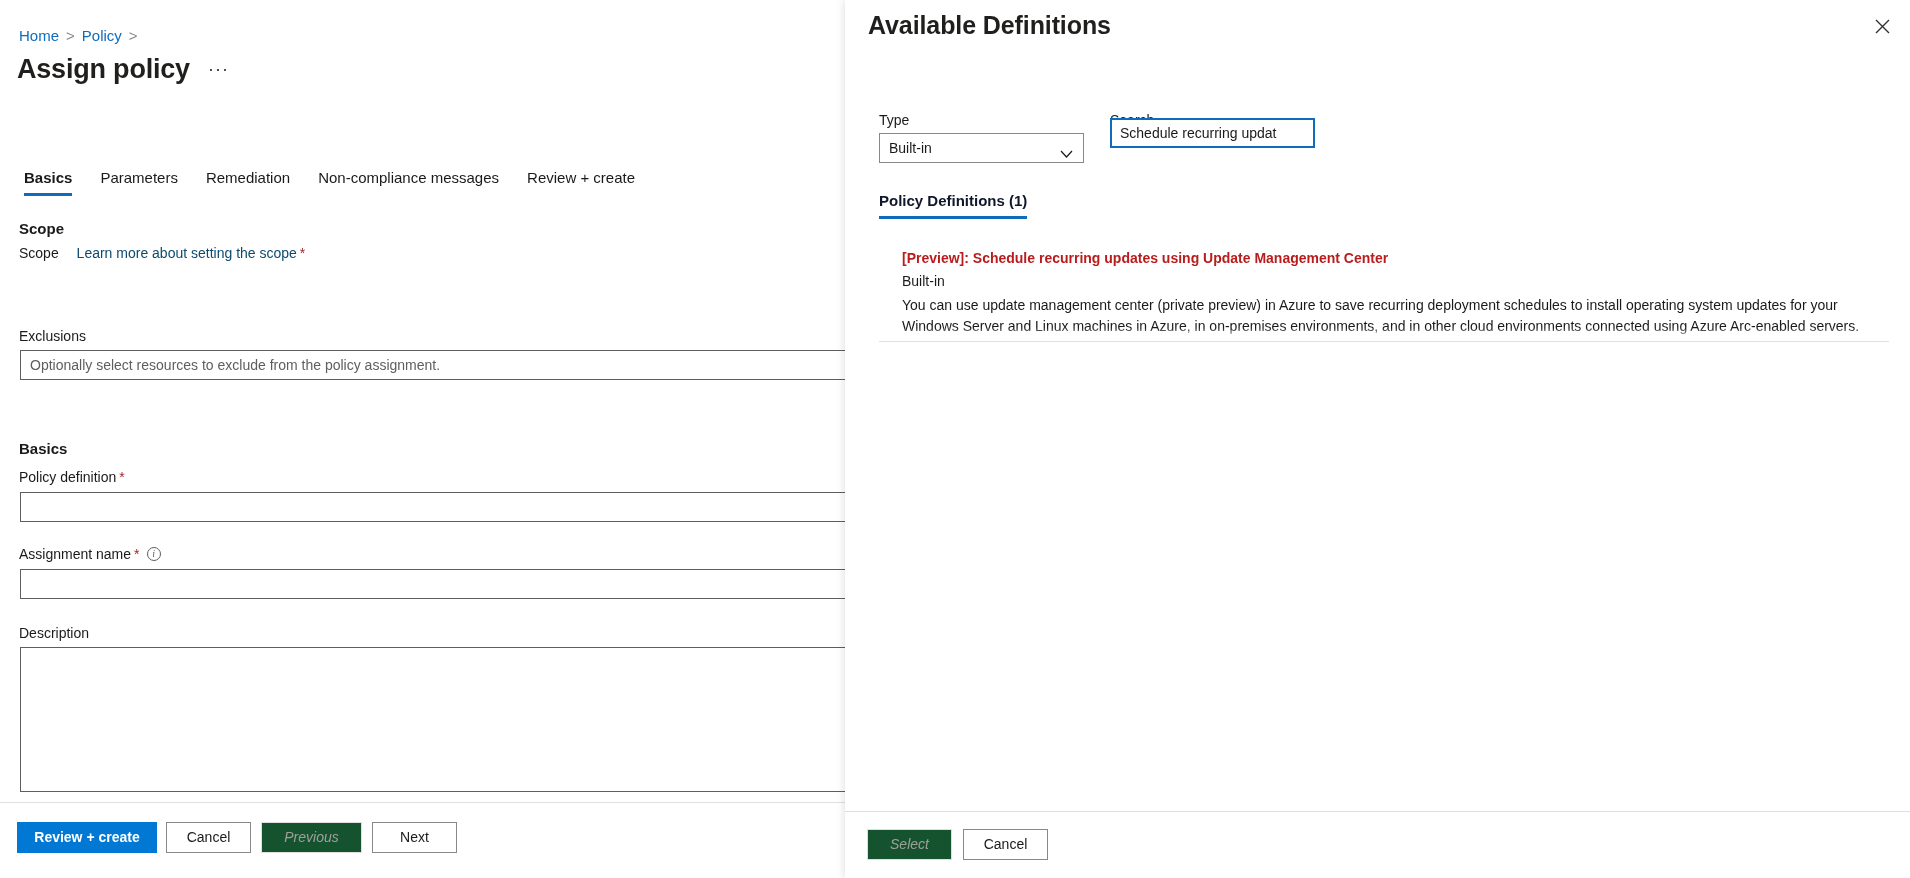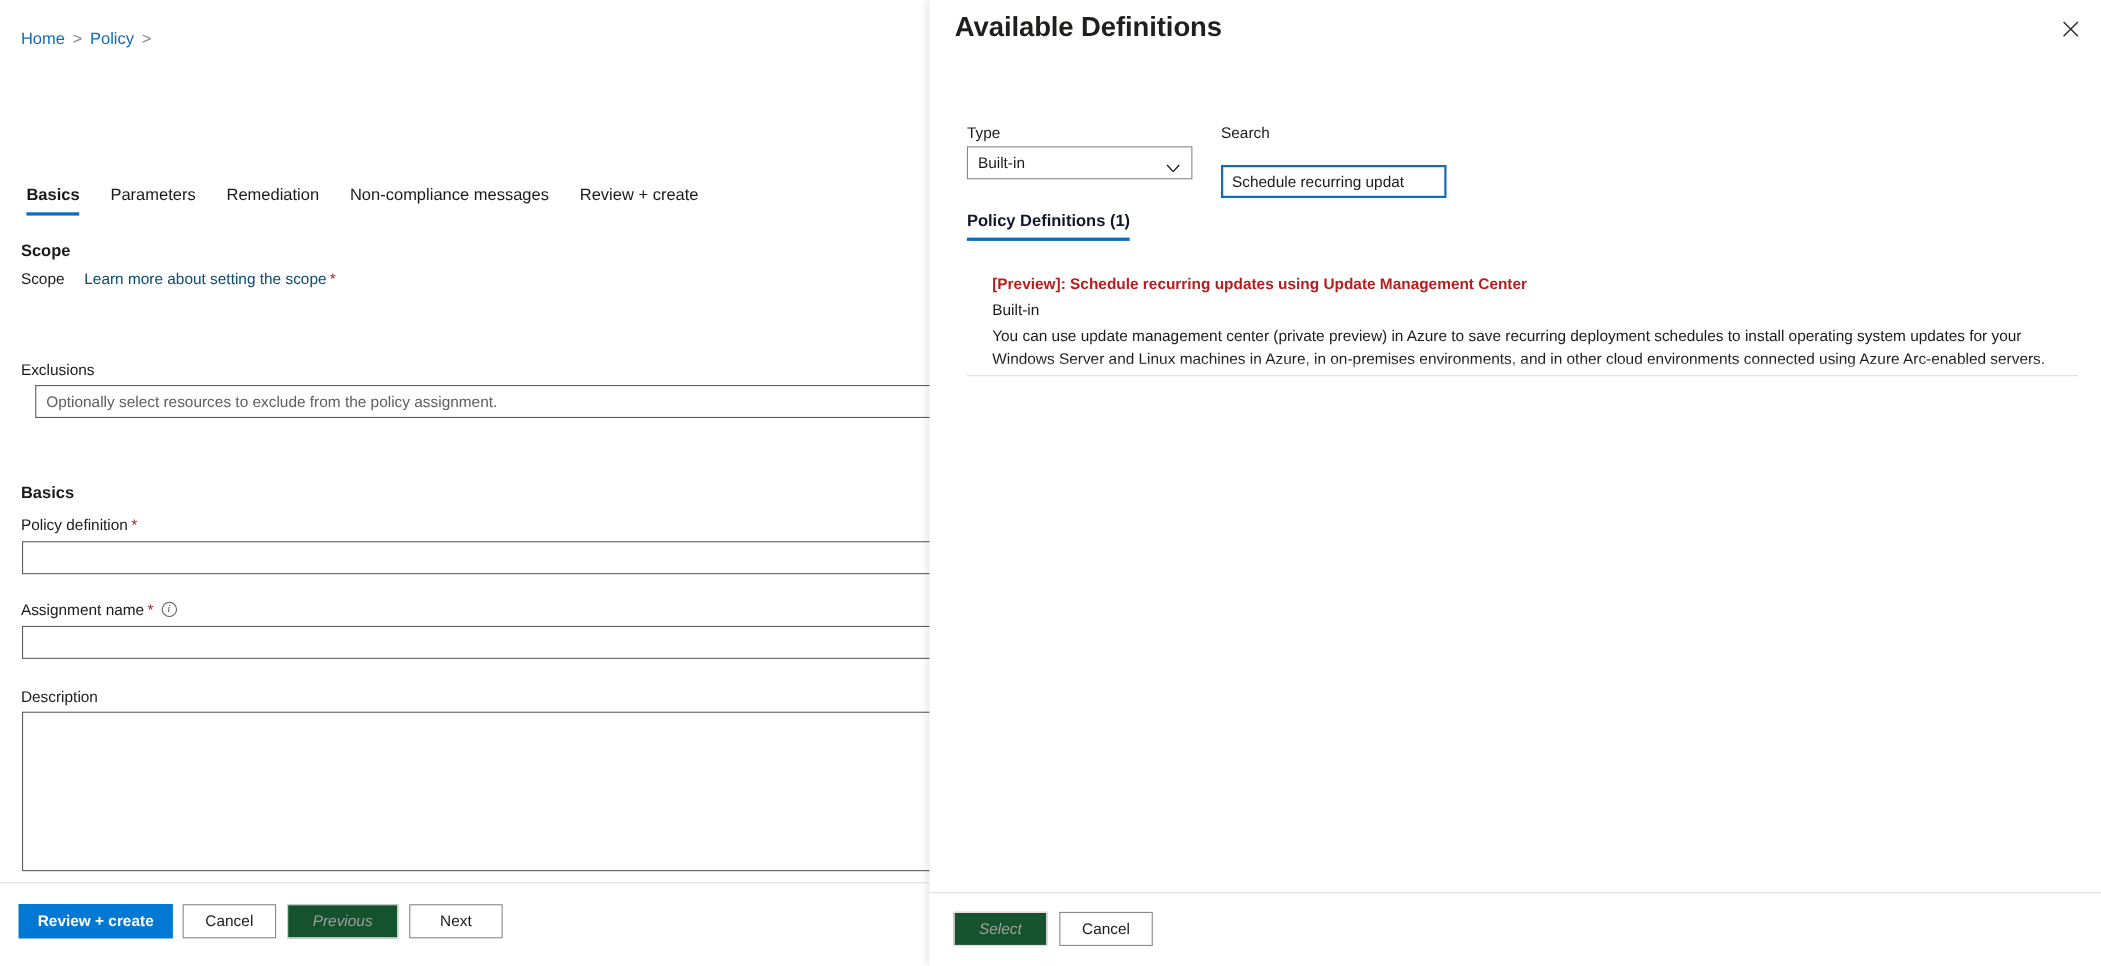--- a/index.html
+++ b/index.html
@@ -369,38 +369,42 @@
 
 <div class="screen">
 
   <div class="blade-left">
     <div class="blade-left-inner">
 
       <div class="breadcrumb">
         <span class="crumb-link">Home</span><span class="crumb-sep">&gt;</span><span class="crumb-link">Policy</span><span class="crumb-sep">&gt;</span>
       </div>
 
+      <div class="page-title-row">
+        <span class="page-title">Assign policy</span>
+        <span class="ellipsis-btn">···</span>
+      </div>
 
       <div class="tabs">
         <div class="tab active">Basics</div>
         <div class="tab">Parameters</div>
         <div class="tab">Remediation</div>
         <div class="tab">Non-compliance messages</div>
         <div class="tab">Review + create</div>
       </div>
 
       <div class="section-head" style="left:19px; top:203px;">Scope</div>
 
       <div class="field-label" style="left:19px; top:228px;">
         <span>Scope</span>
         <a class="inline-link" style="margin-left:14px;">Learn more about setting the scope</a><span class="req-star">*</span>
       </div>
 
       <div class="field-label" style="left:19px; top:311px;">Exclusions</div>
-      <input class="txt-input" style="left: 20px; top: 334px; width: 1000px; margin-left: 12px;" placeholder="Optionally select resources to exclude from the policy assignment.">
+      <input class="txt-input" style="left: 20px; top: 334px; width: 1000px;" placeholder="Optionally select resources to exclude from the policy assignment.">
 
       <div class="section-head" style="left:19px; top:423px;">Basics</div>
 
       <div class="field-label" style="left:19px; top:452px;">
         <span>Policy definition</span><span class="req-star">*</span>
       </div>
       <input class="txt-input" style="left: 20px; top: 476px; width: 1000px;" value="">
 
       <div class="field-label" style="left:19px; top:529px;">
         <span>Assignment name</span><span class="req-star">*</span><span class="info-icon">i</span>
@@ -438,21 +442,21 @@
       <option>All</option>
     </select>
     <span class="chev">
       <svg width="13" height="8" viewBox="0 0 13 8" aria-hidden="true">
         <path d="M1 1 L6.5 7 L12 1" stroke="#1b1a19" stroke-width="1.2" fill="none"></path>
       </svg>
     </span>
   </div>
 
   <div class="rb-field-label" style="left:1110px; top:111px;">Search</div>
-  <input class="search-input" style="left: 1110px; top: 150px;" value="Schedule recurring updat">
+  <input class="search-input" style="left: 1110px; top: 118px;" value="Schedule recurring updat">
 
   <div class="rb-tabs">
     <div class="rb-tab active">Policy Definitions (1)</div>
   </div>
 
   <div class="results-area">
     <div class="card-clip">
       <div class="result-card">
         <div class="result-title">[Preview]: Schedule recurring updates using Update Management Center</div>
         <div class="result-type">Built-in</div>

